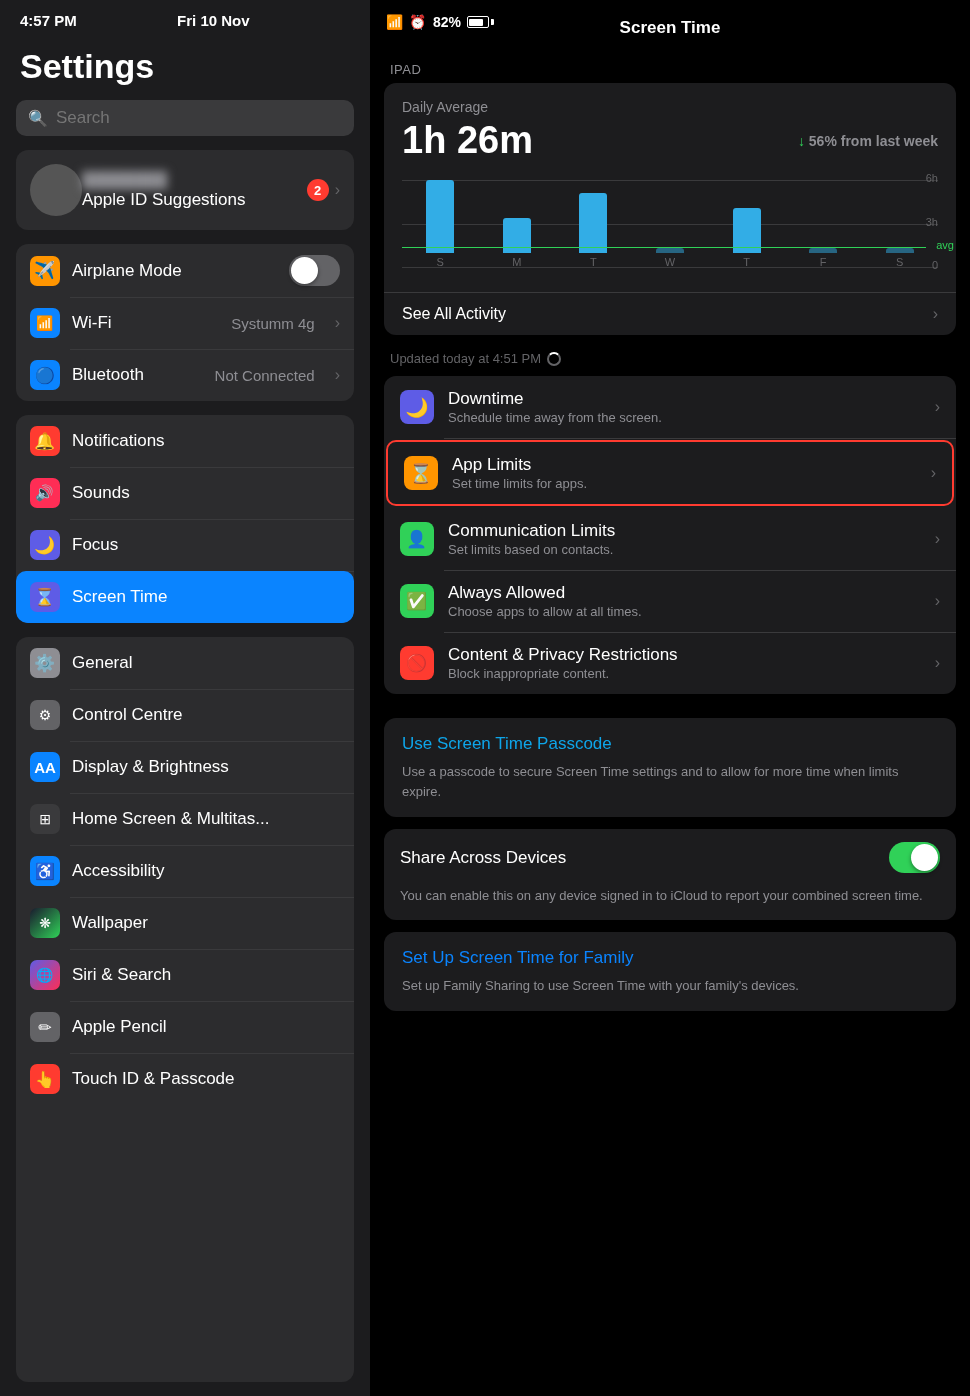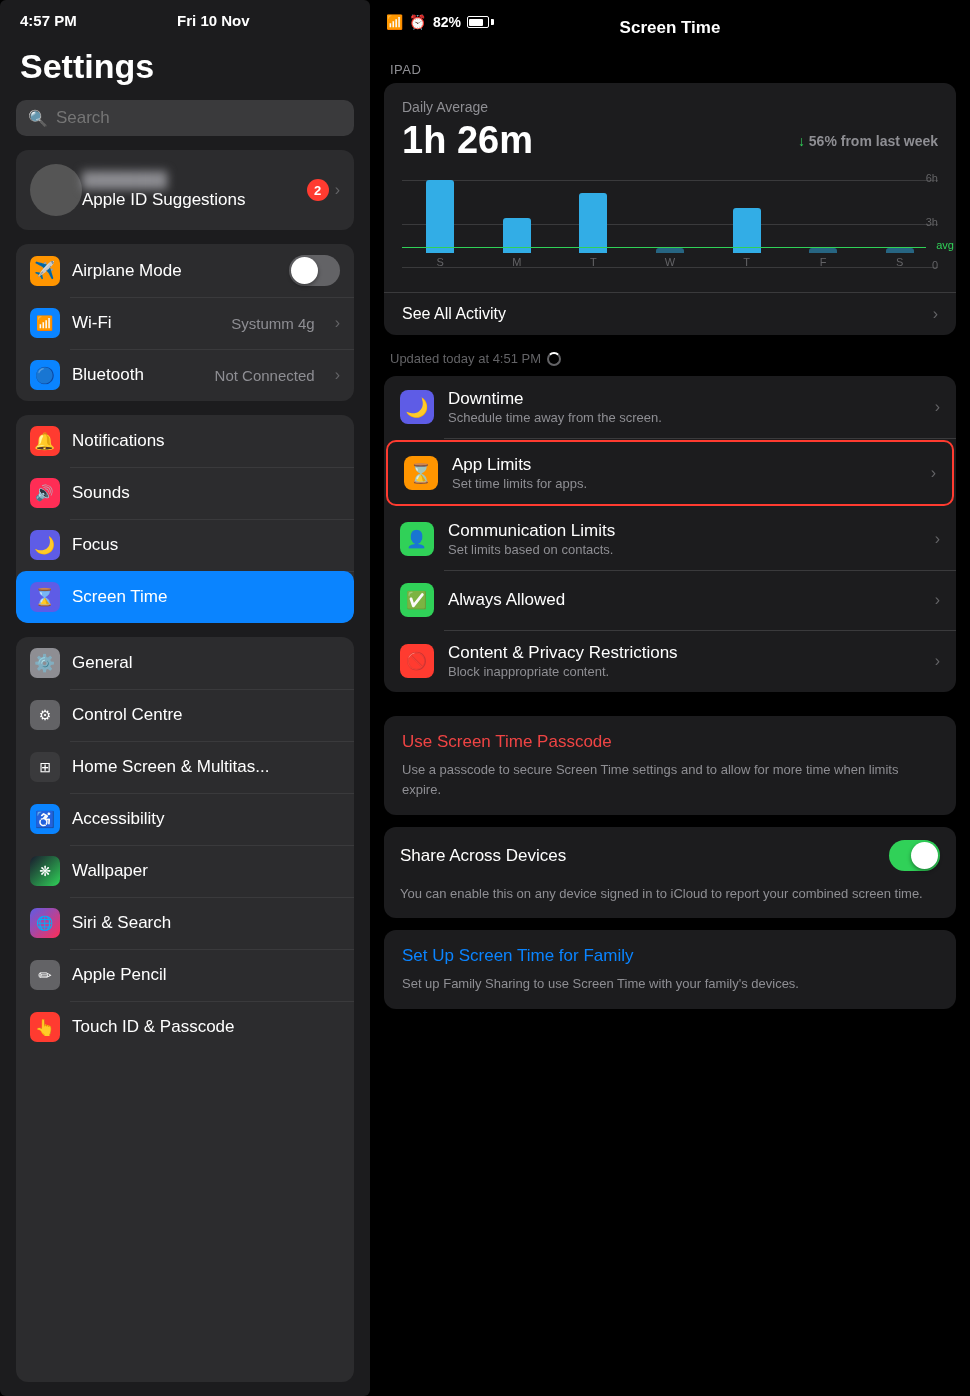--- a/index.html
+++ b/index.html
@@ -15,21 +15,20 @@
 
     
     .sidebar {
       width: 370px;
       min-width: 370px;
       height: 100%;
       background: #1c1c1e;
       display: flex;
       flex-direction: column;
       overflow: hidden;
-      border-radius: 6px;
     }
 
     .status-bar {
       display: flex;
       justify-content: space-between;
       align-items: center;
       padding: 12px 20px 8px 20px;
       font-size: 15px;
       font-weight: 600;
       color: #fff;
@@ -378,21 +377,21 @@
 
     .passcode-card {
       margin: 12px 14px;
       background: #1c1c1e;
       border-radius: 12px;
       padding: 16px 18px;
       cursor: pointer;
     }
     .passcode-label {
       font-size: 17px;
-      color: #ef4444;
+      color: #0ea5e9;
       font-weight: 500;
       margin-bottom: 8px;
     }
     .passcode-desc {
       font-size: 13px;
       color: #8e8e93;
       line-height: 1.5;
     }
 
     .share-card {
@@ -559,20 +558,24 @@
   </div>
 
   <div class="sidebar-section" style="flex:1; overflow-y:auto;">
     <div class="sidebar-item">
       <div class="item-icon" style="background:#8e8e93;">⚙️</div>
       <span class="item-label">General</span>
     </div>
     <div class="sidebar-item">
       <div class="item-icon" style="background:#636366; font-size:14px;">⚙</div>
       <span class="item-label">Control Centre</span>
+    </div>
+    <div class="sidebar-item">
+      <div class="item-icon" style="background:#0a84ff; font-weight:700; font-size:15px; color:#fff;">AA</div>
+      <span class="item-label">Display &amp; Brightness</span>
     </div>
     <div class="sidebar-item">
       <div class="item-icon" style="background:#3a3a3c; font-size:14px;">⊞</div>
       <span class="item-label">Home Screen &amp; Multitas...</span>
     </div>
     <div class="sidebar-item">
       <div class="item-icon" style="background:#0a84ff; font-size:16px;">♿</div>
       <span class="item-label">Accessibility</span>
     </div>
     <div class="sidebar-item">
@@ -712,20 +715,21 @@
         <div class="menu-title">Communication Limits</div>
         <div class="menu-subtitle">Set limits based on contacts.</div>
       </div>
       <span class="menu-chevron">›</span>
     </div>
 
     <div class="menu-item">
       <div class="menu-icon" style="background:#30d158; font-size:17px;">✅</div>
       <div class="menu-text">
         <div class="menu-title">Always Allowed</div>
+        <div class="menu-subtitle">Choose apps to allow at all times.</div>
       </div>
       <span class="menu-chevron">›</span>
     </div>
 
     <div class="menu-item" style="border-bottom:none;">
       <div class="menu-icon" style="background:#ff3b30; font-size:17px;">🚫</div>
       <div class="menu-text">
         <div class="menu-title">Content &amp; Privacy Restrictions</div>
         <div class="menu-subtitle">Block inappropriate content.</div>
       </div>

